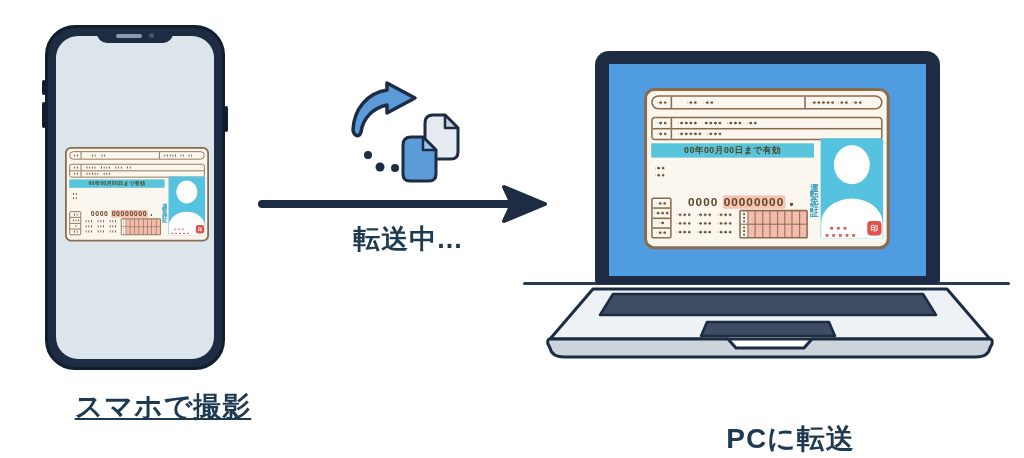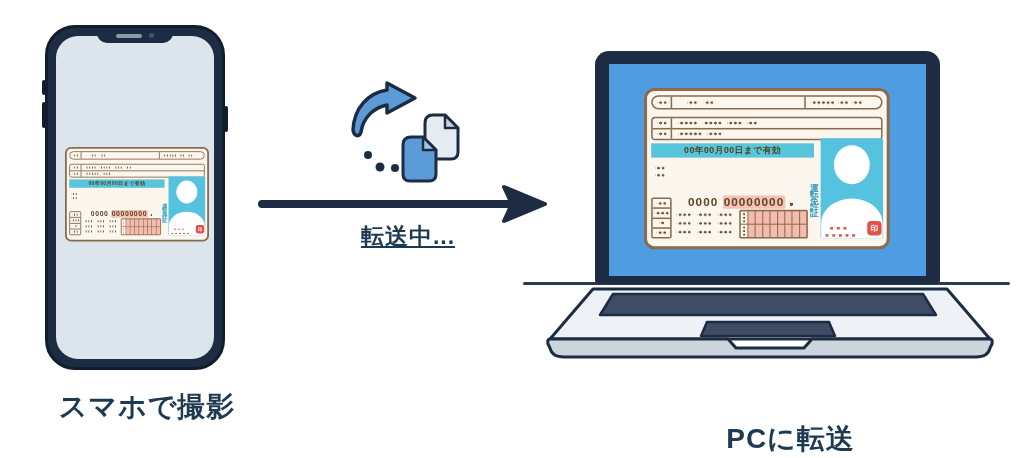--- a/index.html
+++ b/index.html
@@ -29,26 +29,26 @@
   .laptop-bezel { position:absolute; left:595px; top:51px; width:345px; height:233px;
                   background:#1d2c42; border-radius:14px 14px 4px 4px; z-index:1; }
   .laptop-screen { position:absolute; left:14px; top:13px; width:317px; height:212px; background:#4f9de0; }
   .laptop-card-slot { position:absolute; left:35px; top:24px; width:246px; height:162px; }
   .laptop-base { position:absolute; left:540px; top:284px; z-index:2; }
 
   
   .transfer-icon { position:absolute; left:325px; top:80px; }
   .main-arrow { position:absolute; left:252px; top:183px; }
   .status-label { position:absolute; left:328px; top:221px; width:160px; text-align:center;
-                  font-size:23px; font-weight:bold; color:#1e3a52; letter-spacing:1px;text-decoration:underline; }
+                  font-size:27px; font-weight:bold; color:#1e3a52; letter-spacing:1px; }
 
   
   .caption { position:absolute; top:388px; font-size:28px; font-weight:bold; color:#1e3a52;
              text-align:center; letter-spacing:1px; }
-  .caption-phone { left:52px; width:190px; }
+  .caption-phone { left:68px; width:190px;text-decoration:underline; }
   .caption-pc { left:698px; width:185px;margin-top:32px; }
 
   
   .card { position:relative; width:480px; height:315px; background:#fbf7ef;
           border:6px solid #8b6b4b; border-radius:20px; transform-origin:0 0; }
   .phone-card-slot .card { transform:scale(0.30); }
   .laptop-card-slot .card { transform:scale(0.512); }
 
   .dg { display:inline-block; height:7px; width:27px;
         background-image:radial-gradient(circle,#6b5136 2.3px,transparent 2.9px);

